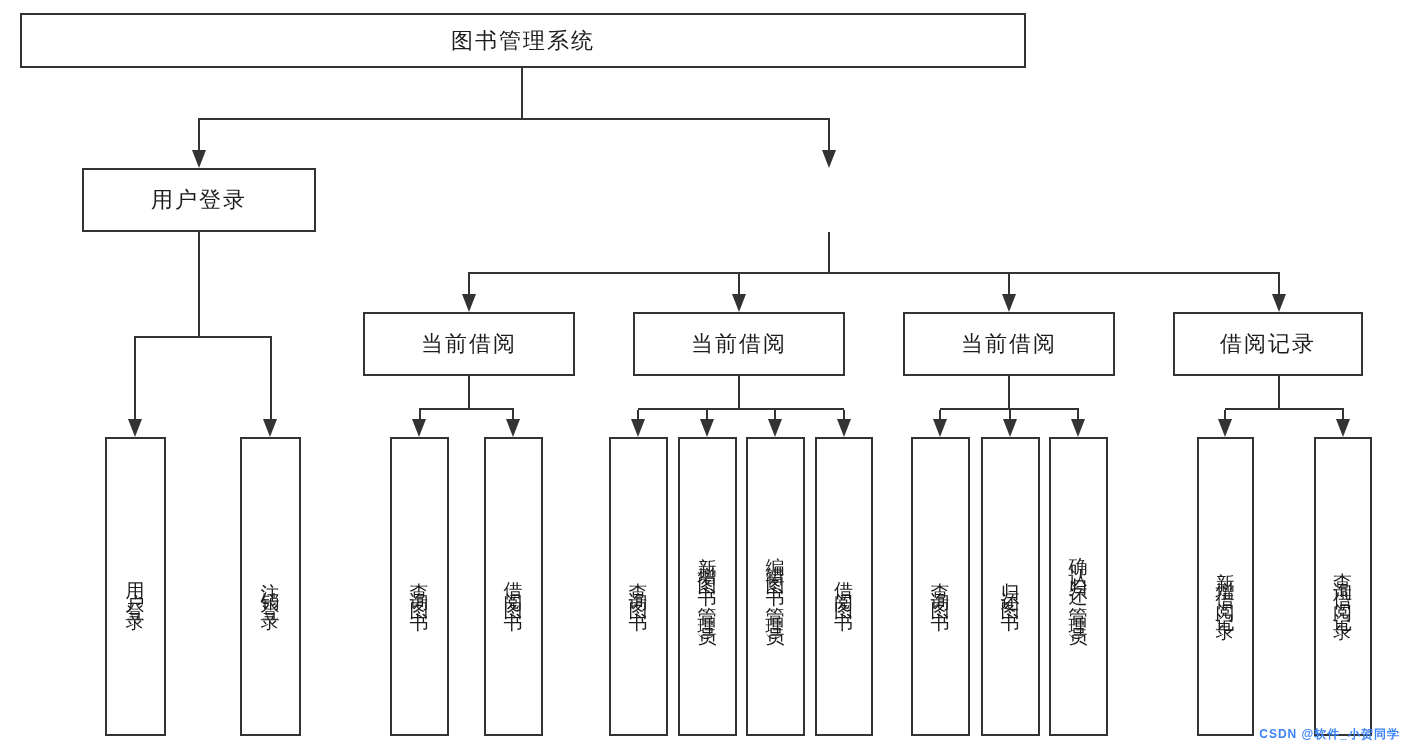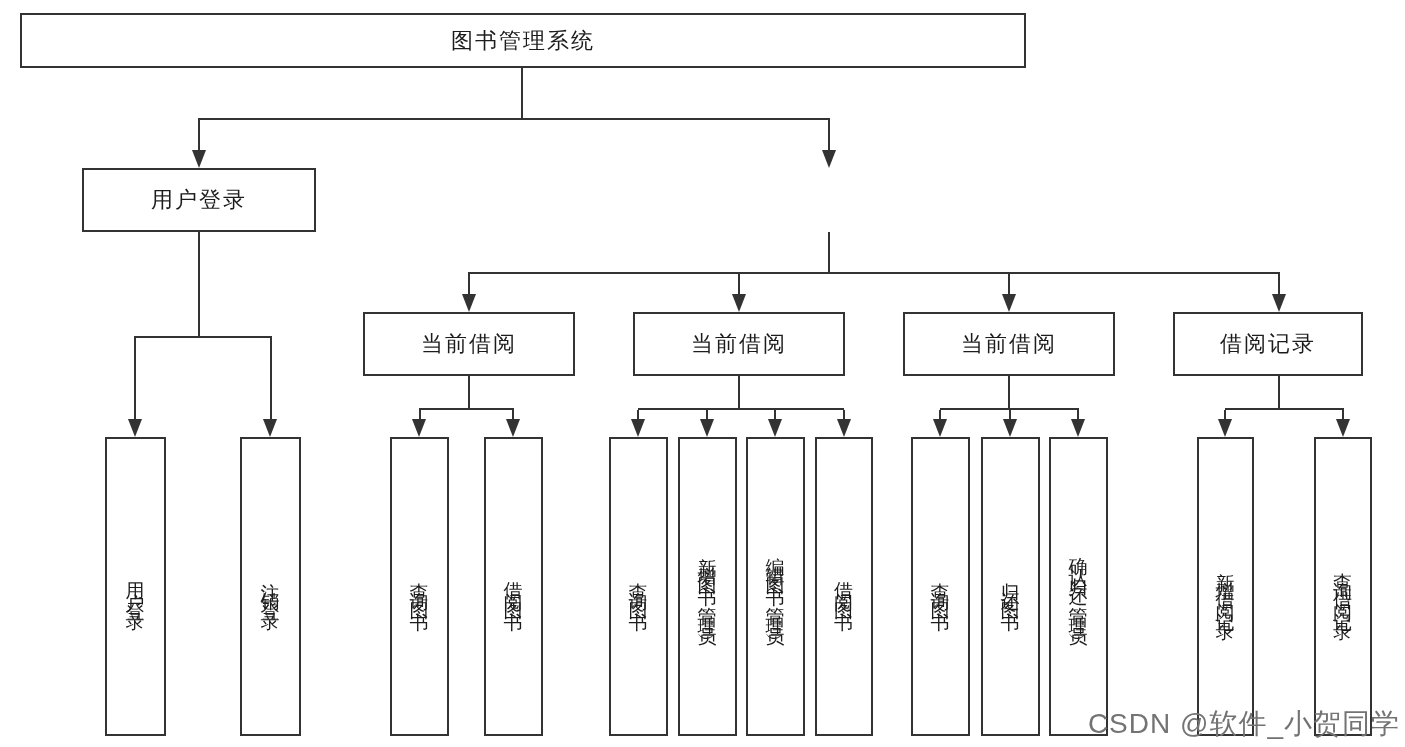--- a/index.html
+++ b/index.html
@@ -21,21 +21,21 @@
   }
   .vline { position:absolute; width:2px; background:#333333; }
   .hline { position:absolute; height:2px; background:#333333; }
   .arrow {
     position:absolute; width:0; height:0;
     border-left:7px solid transparent; border-right:7px solid transparent;
     border-top:18px solid #333333;
   }
   .watermark {
     position:absolute; right:5px; bottom:4px;
-    font-size:28px; color:#737373; letter-spacing:1px; white-space:nowrap;
+    font-size:12px; color:#3b82f6; letter-spacing:1px; white-space:nowrap;font-weight:bold;
   }
 </style>
 </head>
 <body>
 
 <div class="stage">
 
   <div class="box hbox" style="left:20px;top:13px;width:1006px;height:55px">
     <span>图书管理系统</span>
   </div>

